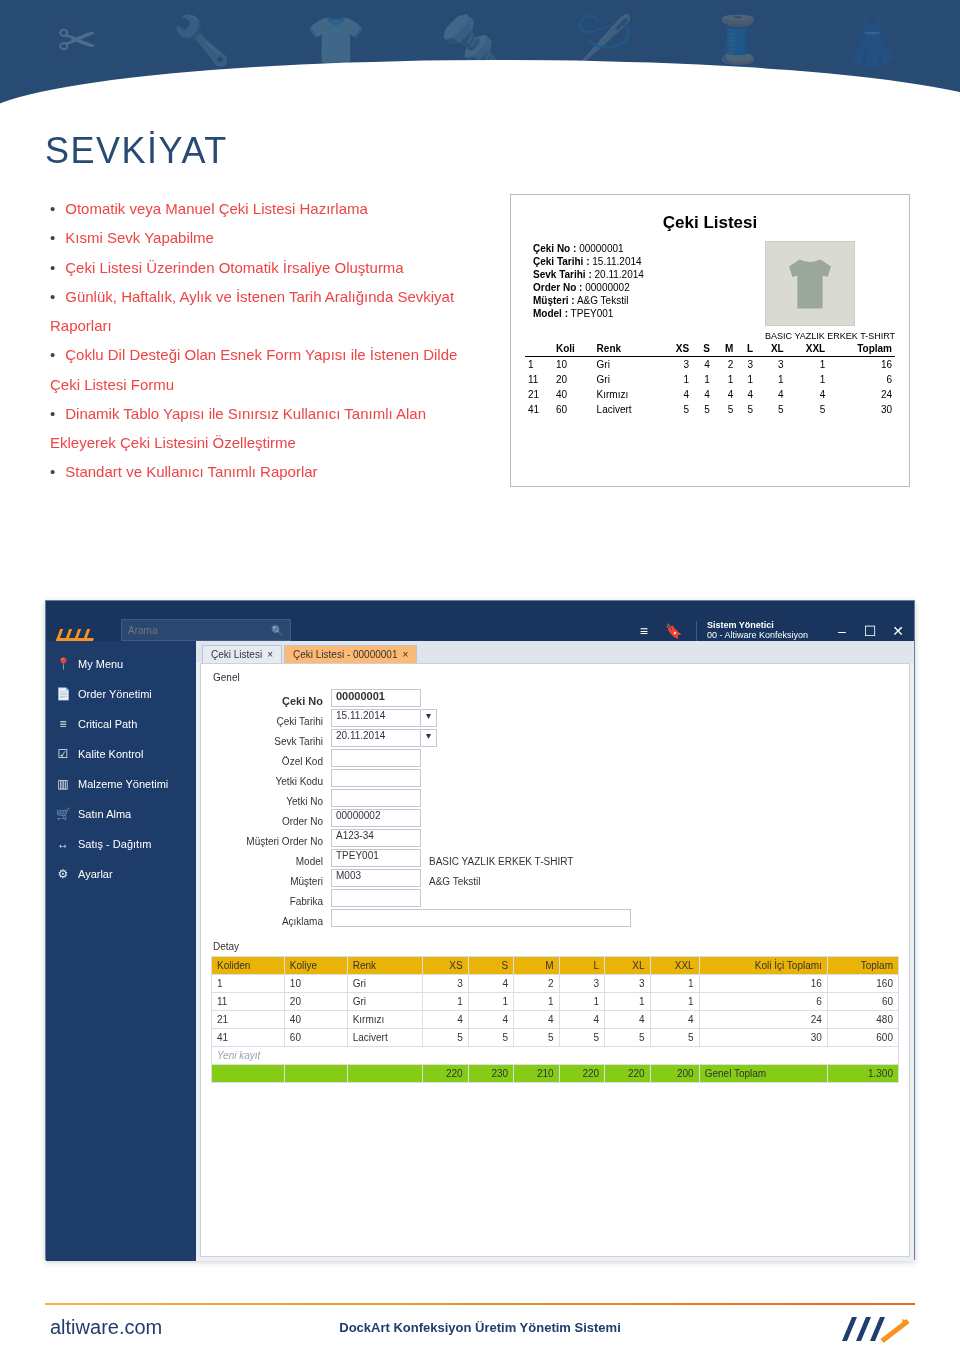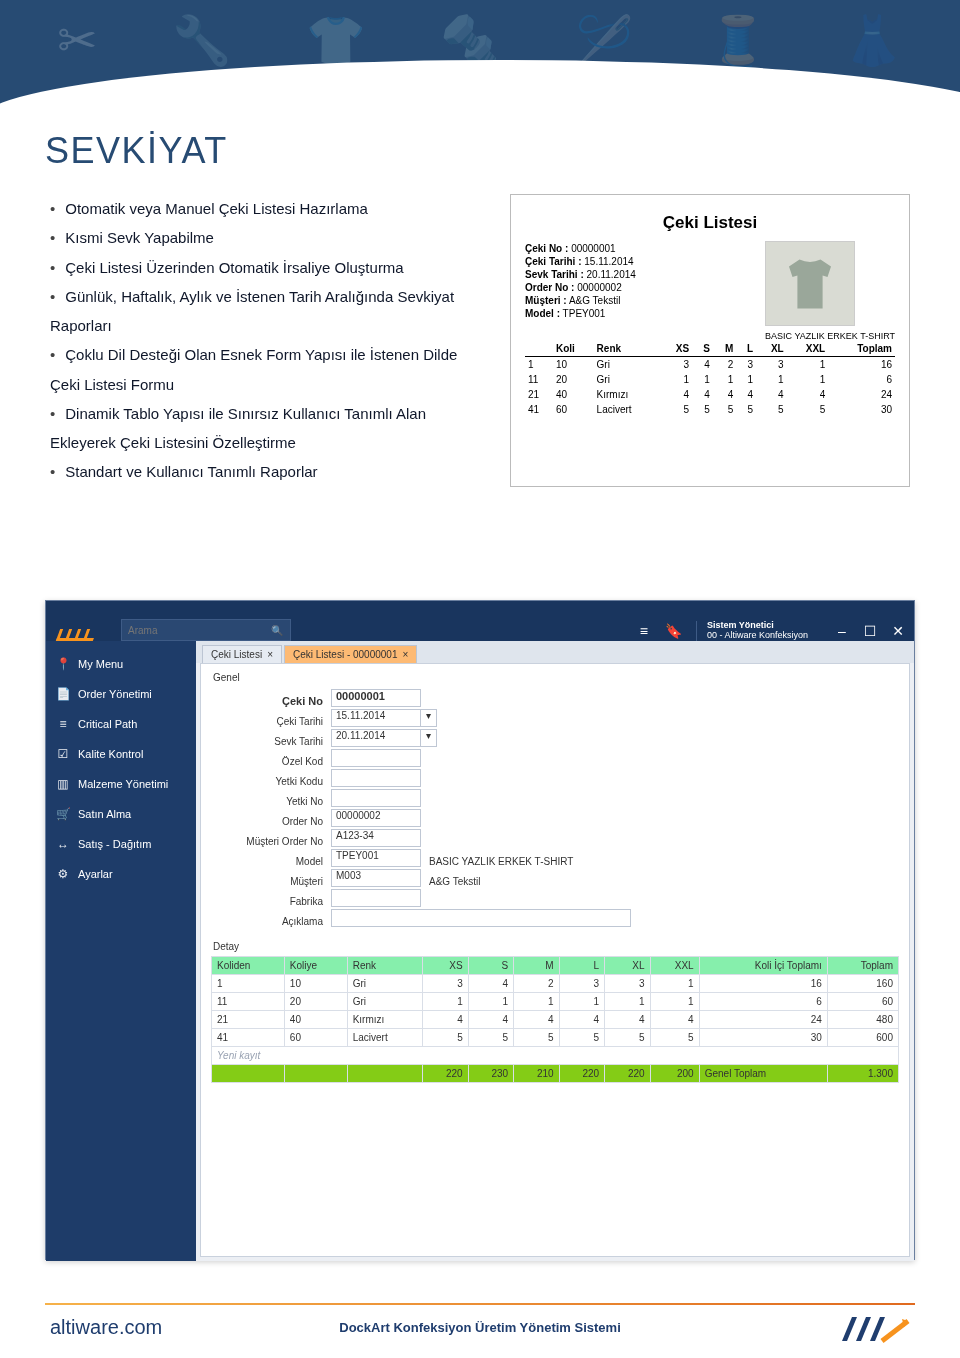--- a/index.html
+++ b/index.html
@@ -27,30 +27,30 @@
   .bg-icons {
     position:absolute; inset:0; display:flex; justify-content:space-around;
     opacity:.18; font-size:48px; color:#fff; padding:12px 20px 0;
     pointer-events:none;
   }
   .top-stripe{position:absolute;top:56px;left:0;width:40px;height:12px;background:#274b73;z-index:3}
   .page { position: absolute; top: 130px; left: 45px; width: 870px; }
   h1 { font-size: 36px; letter-spacing: 1.5px; color: #274b73; font-weight: 400; margin-bottom: 22px; }
   .cols { display: flex; gap: 30px; }
   .left { width: 435px; }
-  .left ul { list-style: none; padding-left: 5px; font-size: 15px; line-height: 1.95; color: #0f172a;}
+  .left ul { list-style: none; padding-left: 5px; font-size: 15px; line-height: 1.95; color: #ef4444;}
   .left li::before { content:"•"; color:#444; margin-right:10px; }
   .report {
     width: 400px; border:1px solid #bbb; background:#fff;
     padding:18px 14px 10px; font-size:10px; color:#000;
   }
   .report h2 { text-align:center; font-size:17px; font-weight:700; margin-bottom:8px;}
   .report-top{display:flex; gap:10px;}
   .report-meta{flex:1;}
-  .report-meta div{margin:2px 0;}
+  .report-meta div{margin:2px 8px;}
   .report-img{width:90px;height:85px;background:#d9dbd3;border:1px solid #ccc;display:flex;align-items:center;justify-content:center;}
   .report-img svg{width:70px;height:70px;}
   .tbl{width:100%; border-collapse:collapse; margin-top:0; font-size:10px;}
   .tbl th, .tbl td{padding:2px 3px;text-align:left;}
   .tbl thead th{border-bottom:1px solid #000;font-weight:700;}
   .tbl .num{text-align:right;}
 
   
   .app-window{
     position:absolute; top:600px; left:45px; width:870px; height:660px;
@@ -81,21 +81,21 @@
   .row{display:flex;align-items:flex-end;margin:2px 0;}
   .lab{width:90px;text-align:right;padding-right:8px;font-size:10px;}
   .fld{height:18px;border:1px solid #bfc7d4;background:#fff;padding:0 4px;font-size:10px;min-width:90px;}
   .fld.wide{min-width:120px;}
   .desc{margin-left:8px;font-size:10px;color:#333;}
   .bold .lab, .bold .fld{font-weight:700;font-size:11px;}
 
   .detay{margin-top:12px;}
   .grid{width:100%;border:1px solid #bfc7d4;border-collapse:collapse;font-size:10px;}
   .grid th,.grid td{border:1px solid #d9dee7;padding:3px 5px;}
-  .grid thead th{background:#86efac;font-weight:400;text-align:left;}
+  .grid thead th{background:#eab308;font-weight:400;text-align:left;}
   .grid .r{text-align:right;}
   .grid tfoot td{background:#84cc16;}
   .newrow td{color:#9aa3b3;font-style:italic;}
 
   
   .footer{
     position:absolute;left:0;bottom:0;width:960px;height:55px;
     display:flex;align-items:center;padding:0 50px 6px;
   }
   .footer::before{content:"";position:absolute;left:45px;right:45px;top:0;height:2px;background:linear-gradient(90deg,#f6b24a,#e06a1f);}

